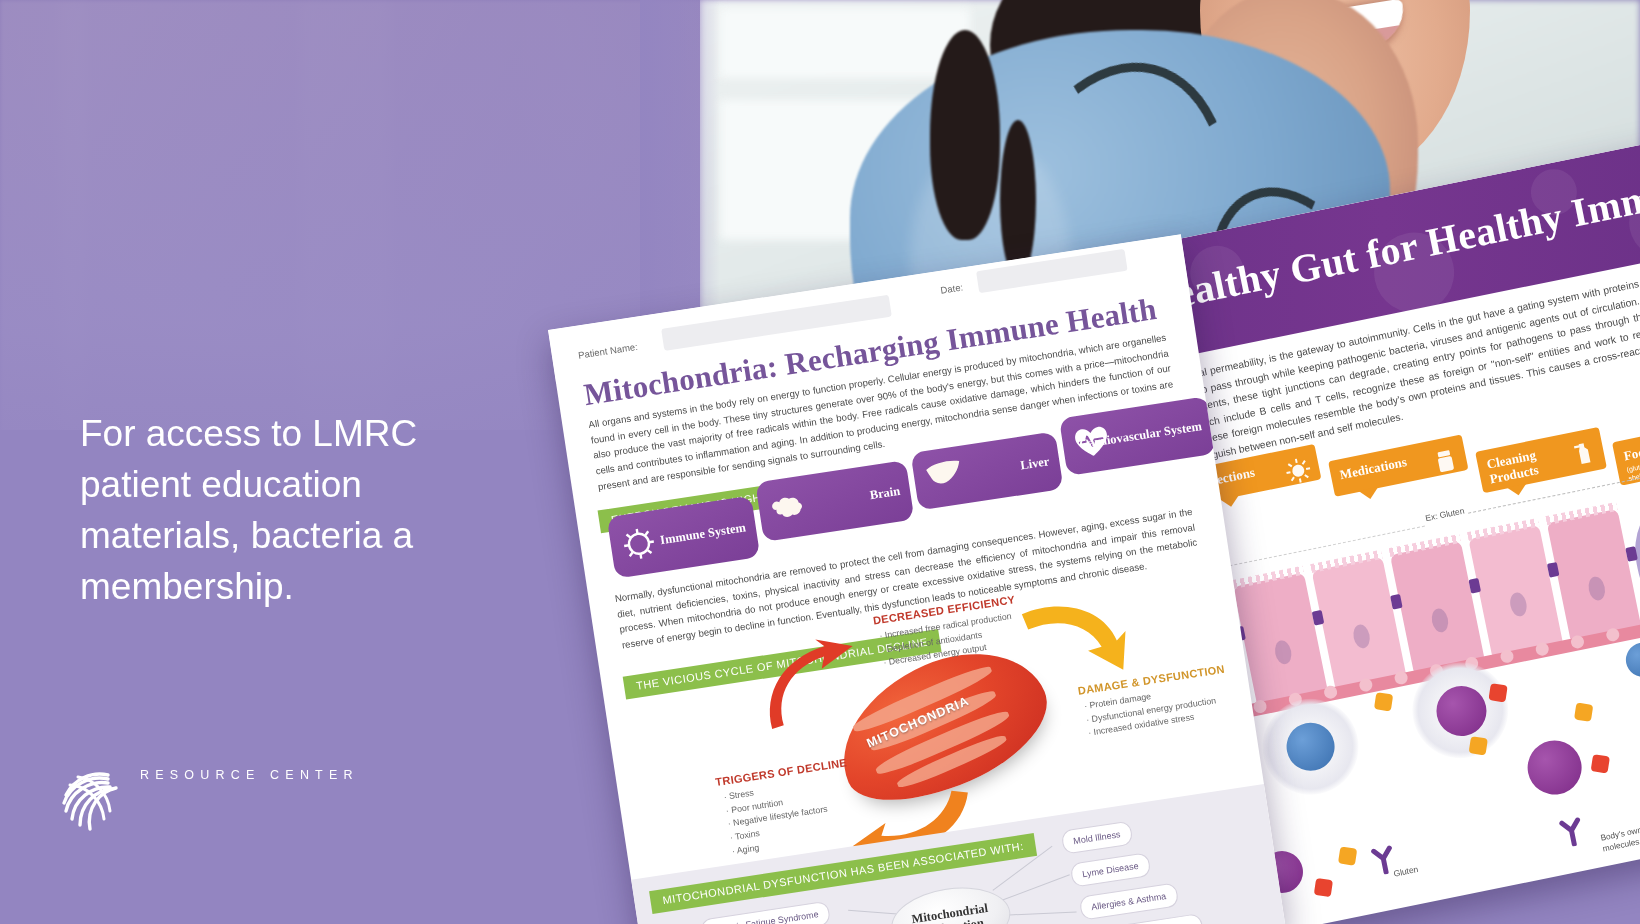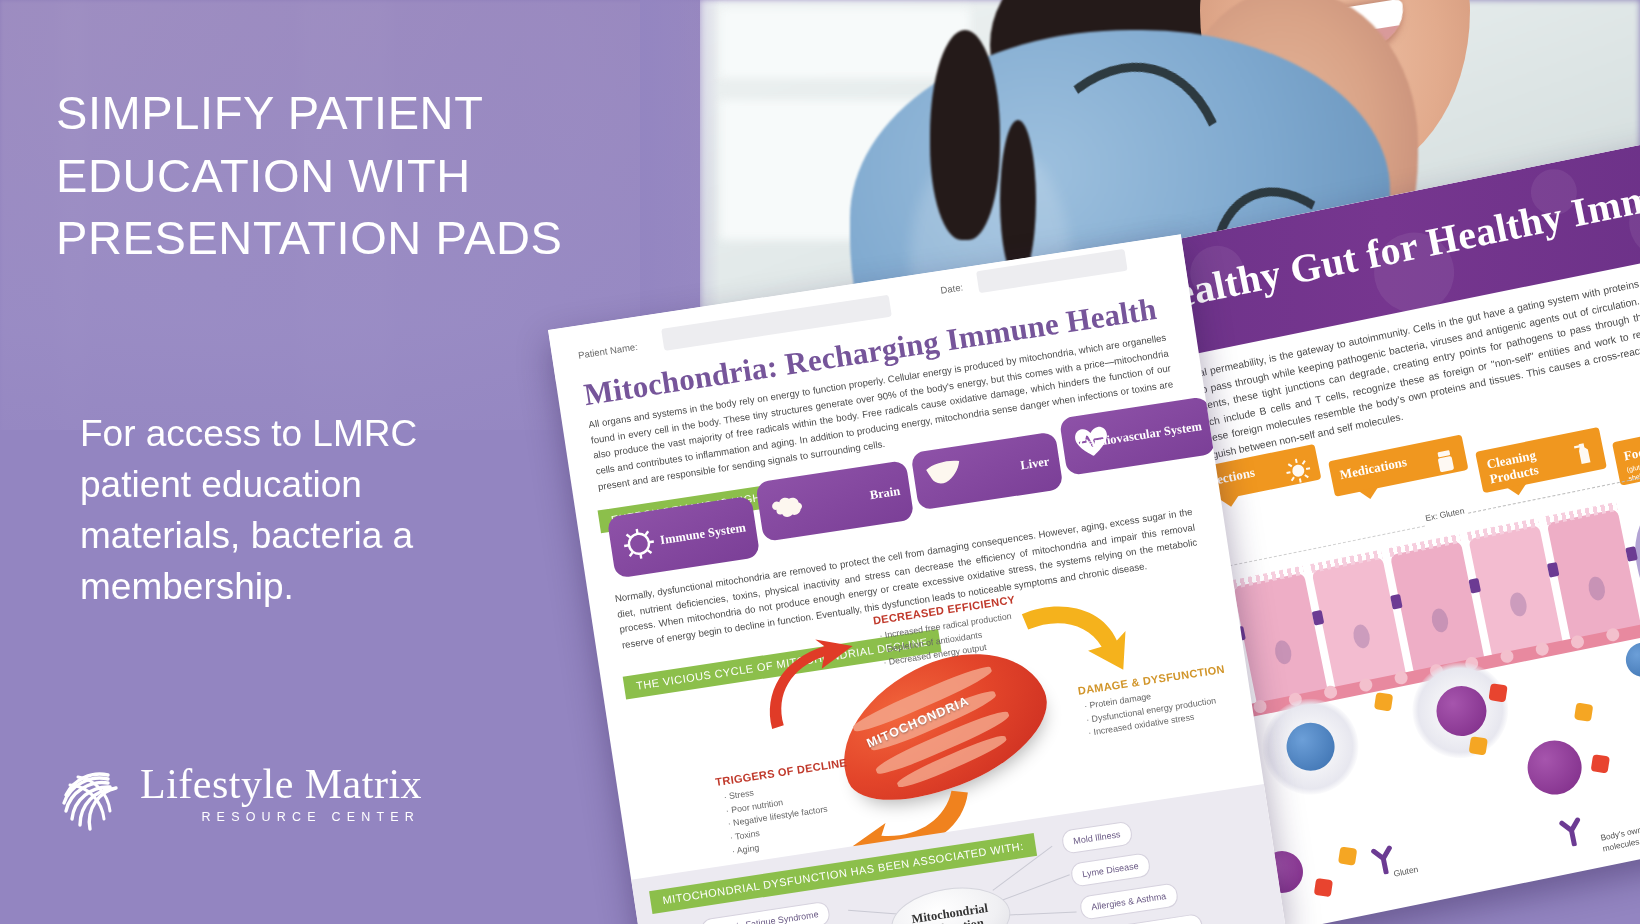--- a/index.html
+++ b/index.html
@@ -540,39 +540,37 @@
 
       <div class="hub">Mitochondrial Dysfunction</div>
 
       <div class="pill" style="left:432px;top:6px;">Mold Illness</div>
       <div class="pill" style="left:436px;top:40px;">Lyme Disease</div>
       <div class="pill" style="left:440px;top:74px;">Allergies &amp; Asthma</div>
       <div class="pill" style="left:444px;top:108px;">Autoimmune Disorders</div>
     </div>
   </div>
 
-  <div class="headline">Simplify Patient Education with Presentation Pads</div>
   <div class="subcopy">For access to LMRC patient education materials, bacteria a membership.</div>
 
   <div class="logo">
     <span class="logo-mark">
       <svg width="72" height="72" viewBox="0 0 72 72">
         <g fill="none" stroke="#ffffff" stroke-width="3.4" stroke-linecap="round">
           <path d="M10 34c8-16 26-24 42-20"></path>
           <path d="M8 42c6-18 26-28 44-24"></path>
           <path d="M10 50c4-19 24-31 42-28"></path>
           <path d="M16 58c2-20 20-33 38-32"></path>
           <path d="M24 64c0-21 16-35 32-36"></path>
           <path d="M34 68c-4-21 10-38 26-41"></path>
         </g>
         <g fill="none" stroke="#ffffff" stroke-width="3" stroke-linecap="round">
           <path d="M22 16c16 2 30 16 32 34"></path>
           <path d="M14 24c18 1 32 16 34 34"></path>
         </g>
       </svg>
     </span>
     <span class="logo-text">
-      <span class="logo-name">Lifestyle Matrix</span>
       <span class="logo-sub" style="display:block;">RESOURCE CENTER</span>
     </span>
   </div>
 
 </div>
 
 </body></html>

